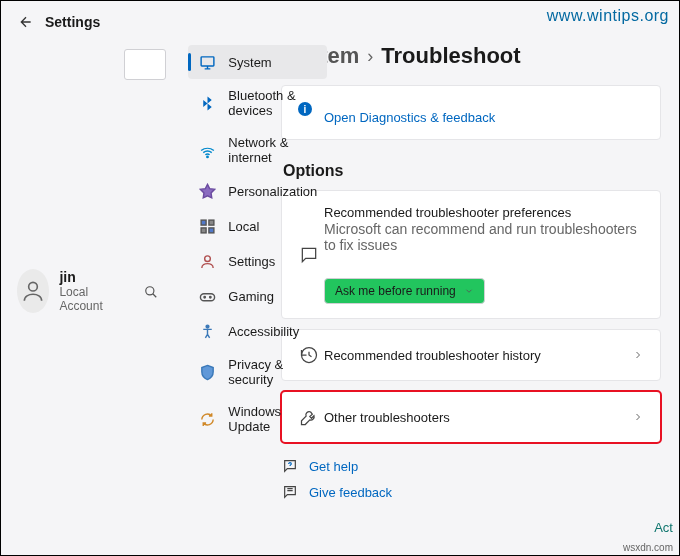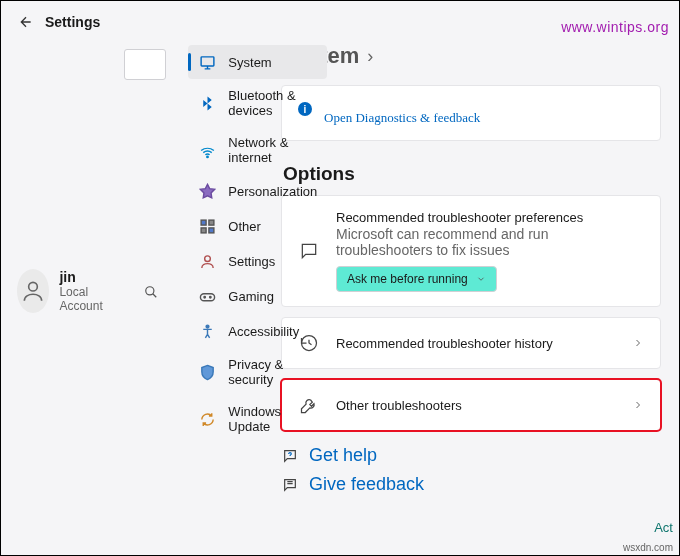--- a/index.html
+++ b/index.html
@@ -1,20 +1,20 @@
 <!DOCTYPE html>
 <html><head>
 <meta charset="utf-8">
 <style>
 * { box-sizing: border-box; margin: 0; padding: 0; font-family: "Segoe UI", -apple-system, sans-serif; }
 body { width: 680px; height: 556px; background: #f5f5f7; overflow: hidden; position: relative; border: 1px solid #000; }
 .header-bar { display: flex; align-items: center; padding: 12px 16px 8px 16px; gap: 10px; }
 .back-btn { width: 18px; height: 18px; display: flex; align-items: center; justify-content: center; cursor: pointer; }
 .app-title { font-size: 14px; font-weight: 600; color: #1a1a1a; }
-.watermark { position: absolute; top: 6px; right: 10px; font-size: 14px; color: #a21caf; letter-spacing: 0.5px; font-weight: 400; pointer-events: none; user-select: none; margin-top: 12px; }
+.watermark { position: absolute; top: 6px; right: 10px; font-size: 16px; color: #0369a1; letter-spacing: 0.5px; font-weight: 400; pointer-events: none; user-select: none; }
 .source { position: absolute; bottom: 2px; right: 6px; font-size: 10px; color: #666; }
 .act { position: absolute; bottom: 20px; right: 6px; font-size: 13px; color: #0f766e; }
 .main { display: flex; height: calc(100% - 40px); }
 .sidebar { width: 250px; padding: 6px 10px 10px 10px; display: flex; flex-direction: row; gap: 4px; }
 .user-block { display: flex; align-items: center; gap: 10px; padding: 4px 6px 10px 6px; }
 .avatar { width: 44px; height: 44px; border-radius: 50%; background: #eaeaea; display: flex; align-items: center; justify-content: center; color: #555; }
 .user-info .name { font-size: 14px; font-weight: 600; color: #1a1a1a; }
 .user-info .type { font-size: 12px; color: #666; }
 .search-wrap { position: relative; margin: 4px 18px 8px 0; border-radius: 9px; }
 .search-input { width: 100%; padding: 7px 30px 7px 10px; border: 1px solid #d0d0d4; border-radius: 3px; font-size: 13px; background: #fff; }
@@ -26,32 +26,32 @@
 .nav-icon { width: 18px; height: 18px; display: flex; align-items: center; justify-content: center; flex-shrink: 0; }
 .content { flex: 1; padding: 2px 18px 10px 30px; overflow-y: auto; }
 .breadcrumb { display: flex; align-items: center; gap: 8px; margin: 2px 0 16px 0; }
 .bc-parent { font-size: 22px; font-weight: 600; color: #555; }
 .bc-sep { font-size: 18px; color: #666; }
 .bc-current { font-size: 22px; font-weight: 600; color: #1a1a1a; }
 .card { background: #fff; border: 1px solid #e5e5e8; border-radius: 4px; padding: 14px 16px; margin-bottom: 10px; }
 .info-card { display: flex; gap: 12px; align-items: flex-start; }
 .info-dot { width: 14px; height: 14px; border-radius: 50%; background: #0067c0; color: #fff; font-size: 10px; display: flex; align-items: center; justify-content: center; flex-shrink: 0; margin-top: 2px; font-weight: bold; }
 .info-text { font-size: 13px; color: #1a1a1a; line-height: 1.4; }
-.info-link { margin-top: 10px; color: #0067c0; font-size: 13px; cursor: pointer; font-family: Liberation Serif, serif; }
-.section-label { font-size: 19px; font-weight: 600; color: #1a1a1a; margin: 22px 0 10px 2px; }
-.option-row { display: flex; align-items: center; gap: 16px; cursor: pointer; }
+.info-link { margin-top: 10px; color: #0067c0; font-size: 13px; cursor: pointer; }
+.section-label { font-size: 16px; font-weight: 600; color: #1a1a1a; margin: 22px 0 10px 2px; }
+.option-row { display: flex; align-items: center; gap: 4px; cursor: pointer; }
 .option-icon { width: 22px; height: 22px; display: flex; align-items: center; justify-content: center; color: #444; flex-shrink: 0; }
 .option-body { flex: 1; }
 .option-title { font-size: 13px; color: #1a1a1a; }
 .option-sub { font-size: 14px; color: #666; margin-top: 1px; }
 .option-chevron { color: #666; }
-.dropdown-btn { display: inline-flex; align-items: center; gap: 8px; border: 1px solid #d0d0d4; background: #5eead4; padding: 5px 10px; border-radius: 4px; font-size: 12px; color: #1a1a1a; margin-top: 8px; cursor: pointer; }
+.dropdown-btn { display: inline-flex; align-items: center; gap: 8px; border: 1px solid #d0d0d4; background: #22c55e; padding: 5px 10px; border-radius: 4px; font-size: 12px; color: #1a1a1a; margin-top: 25px; cursor: pointer; }
 .red-box { outline: 2px solid #e81123; outline-offset: -1px; }
 .footer-links { margin-top: 14px; display: flex; flex-direction: column; gap: 8px; }
-.footer-link { display: flex; align-items: center; gap: 10px; color: #0067c0; font-size: 18px; cursor: pointer; }
+.footer-link { display: flex; align-items: center; gap: 10px; color: #0067c0; font-size: 13px; cursor: pointer; }
 .footer-link .icon { color: #444; width: 18px; height: 18px; display: flex; align-items: center; justify-content: center; }
 svg { display: block; }
 </style>
 </head>
 <body>
 
 <div class="header-bar">
   <div class="back-btn">
     <svg width="16" height="16" viewBox="0 0 24 24" fill="none" stroke="#333" stroke-width="2">
         <path d="M19 12H5M12 19l-7-7 7-7"></path>
@@ -127,21 +127,21 @@
       </div>
       <div class="nav-item">
         <span class="nav-icon">
             <svg width="17" height="17" viewBox="0 0 24 24" fill="none" stroke="#555" stroke-width="2">
               <rect x="3" y="3" width="7" height="7" fill="#5078c8"></rect>
               <rect x="14" y="3" width="7" height="7" fill="#888"></rect>
               <rect x="3" y="14" width="7" height="7" fill="#888"></rect>
               <rect x="14" y="14" width="7" height="7" fill="#5078c8"></rect>
             </svg>
           </span>
-        <span>Other</span>
+        <span>Local</span>
       </div>
       <div class="nav-item">
         <span class="nav-icon">
             <svg width="17" height="17" viewBox="0 0 24 24" fill="none" stroke="#b05050" stroke-width="2">
               <circle cx="12" cy="8" r="4"></circle>
               <path d="M4 21c0-4 4-6 8-6s8 2 8 6"></path>
             </svg>
           </span>
         <span>Settings</span>
       </div>
@@ -180,20 +180,21 @@
           </span>
         <span>Windows Update</span>
       </div>
     </div>
   </div>
 
   <div class="content">
     <div class="breadcrumb">
       <span class="bc-parent">System</span>
       <span class="bc-sep">›</span>
+      <span class="bc-current">Troubleshoot</span>
     </div>
 
     <div class="card info-card">
       <div class="info-dot">i</div>
       <div>
         <div class="info-link">Open Diagnostics &amp; feedback</div>
       </div>
     </div>
 
     <div class="section-label">Options</div>

